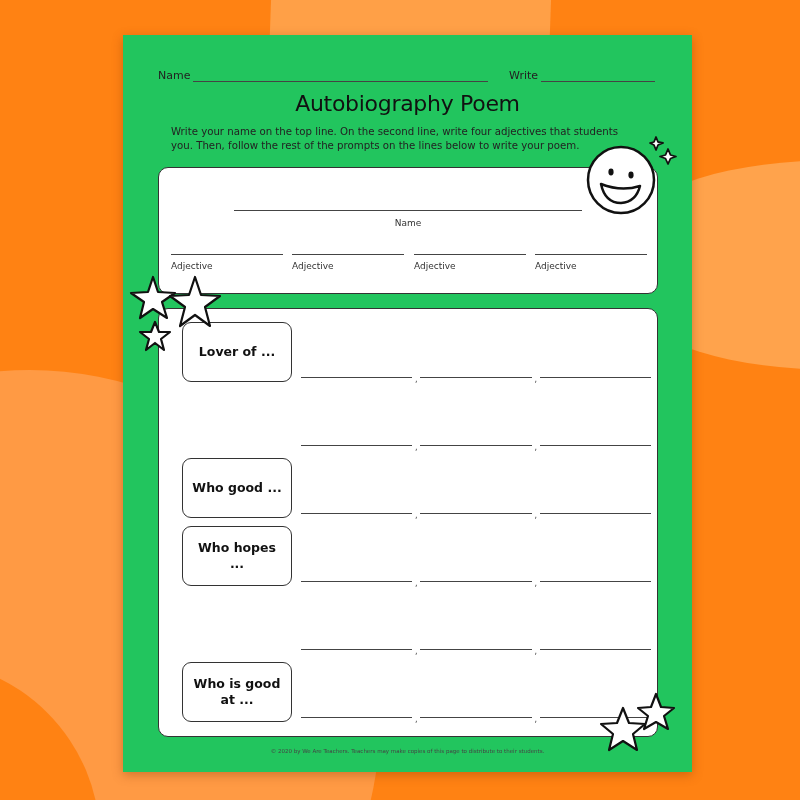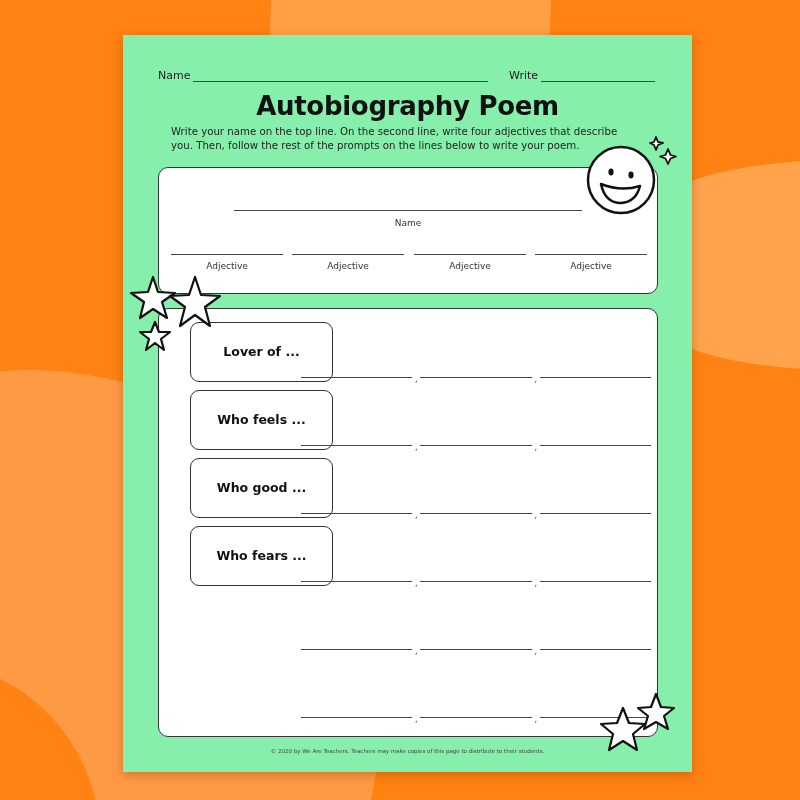--- a/index.html
+++ b/index.html
@@ -7,49 +7,49 @@
   body { font-family: "DejaVu Sans", sans-serif; background: #ff8213; position: relative; }
   .bg { position: absolute; inset: 0; overflow: hidden; }
   .blob { position: absolute; background: #ffa14a; }
   .blob.top { left: 270px; top: -40px; width: 280px; height: 140px; transform: skewX(-2deg); opacity: 0.95; }
   .blob.left { left: -320px; top: 370px; width: 700px; height: 700px; border-radius: 50%; background: #ff9a44; }
   .blob.left-dark { left: -260px; top: 660px; width: 360px; height: 360px; border-radius: 50%; background: #ff8213; }
   .blob.right { left: 640px; top: 160px; width: 400px; height: 210px; border-radius: 50% 0 0 50% / 30% 0 0 30%; background: #ffa34c; }
 
   .page {
     position: absolute; left: 123px; top: 35px; width: 569px; height: 737px;
-    background: #86efac; box-shadow: 0 3px 10px rgba(120,50,0,0.35);
+    background: #22c55e; box-shadow: 0 3px 10px rgba(120,50,0,0.35);
   }
   .topline { position: absolute; top: 34px; font-size: 11px; color: #222; display: flex; align-items: flex-end; }
   .topline .line { border-bottom: 1px solid #444; height: 10px; margin-left: 3px; }
   .name-field { left: 35px; }
   .date-field { left: 386px; }
   .title {
     position: absolute; top: 56px; left: 0; right: 0; text-align: center;
-    font-family: "DejaVu Sans", sans-serif; font-weight: bold; font-size: 26px; color: #111; letter-spacing: -0.3px;
+    font-family: "DejaVu Sans", sans-serif; font-weight: normal; font-size: 22px; color: #111; letter-spacing: -0.3px;
   }
   .instructions {
     position: absolute; top: 90px; left: 48px; width: 470px;
     font-size: 10.2px; line-height: 13.5px; color: #222;
   }
   .box {
     position: absolute; border: 1.5px solid #333; border-radius: 10px; background: #fff;
   }
   .header-box { left: 35px; top: 132px; width: 500px; height: 127px; }
   .prompts-box { left: 35px; top: 273px; width: 500px; height: 429px; }
 
   .name-line { position: absolute; left: 75px; top: 42px; width: 348px; border-bottom: 1.3px solid #444; }
   .name-label { position: absolute; left: 0; right: 0; top: 50px; text-align: center; font-size: 9px; color: #333; }
-  .adj { position: absolute; top: 86px; width: 112px; text-align: center; }
+  .adj { position: absolute; top: 86px; width: 112px; }
   .adj .l { border-bottom: 1.3px solid #444; height: 1px; }
   .adj .lab { font-size: 9px; color: #333; margin-top: 6px; display: block; }
 
   .prompt-row { position: absolute; left: 15px; width: 480px; height: 60px; }
   .pill {
-    position: absolute; left: 16px; top: 0; width: 143px; height: 60px;
+    position: absolute; left: 8px; top: 0; width: 110px; height: 60px;
     border: 1.5px solid #333; border-radius: 9px; background: #fff;
     display: flex; align-items: center; justify-content: center; text-align: center;
     font-weight: bold; font-size: 12.5px; color: #111; line-height: 16px; padding: 0 6px;
   }
   .answers { position: absolute; left: 127px; top: 50px; width: 350px; display: flex; align-items: flex-end; }
   .answers .seg { flex: 1; border-bottom: 1.3px solid #444; height: 1px; }
   .answers .comma { font-size: 8px; color: #444; width: 8px; text-align: center; line-height: 6px; transform: translateY(5px); }
 
   .footer {
     position: absolute; bottom: 18px; left: 0; right: 0; text-align: center; font-size: 5.5px; color: #444;
@@ -71,21 +71,21 @@
   <div class="topline name-field">
     <span>Name</span>
     <span class="line" style="width:295px"></span>
   </div>
   <div class="topline date-field">
     <span>Write</span>
     <span class="line" style="width:114px"></span>
   </div>
 
   <div class="title">Autobiography Poem</div>
-  <div class="instructions">Write your name on the top line. On the second line, write four adjectives that describe you. Then, follow the rest of the prompts on the lines below to write your poem.</div>
+  <div class="instructions">Write your name on the top line. On the second line, write four adjectives that students you. Then, follow the rest of the prompts on the lines below to write your poem.</div>
 
   <div class="box header-box">
     <div class="name-line"></div>
     <div class="name-label">Name</div>
     <div class="adj" style="left:12px">
       <div class="l"></div>
       <span class="lab">Adjective</span>
     </div>
     <div class="adj" style="left:133px">
       <div class="l"></div>
@@ -106,59 +106,59 @@
       <div class="pill">Lover of ...</div>
       <div class="answers">
         <span class="seg"></span>
           <span class="comma">,</span>
         <span class="seg"></span>
           <span class="comma">,</span>
         <span class="seg"></span>
       </div>
     </div>
     <div class="prompt-row" style="top:81px">
-      <div class="pill">Who feels ...</div>
       <div class="answers">
         <span class="seg"></span>
           <span class="comma">,</span>
         <span class="seg"></span>
           <span class="comma">,</span>
         <span class="seg"></span>
       </div>
     </div>
     <div class="prompt-row" style="top:149px">
       <div class="pill">Who good ...</div>
       <div class="answers">
         <span class="seg"></span>
           <span class="comma">,</span>
         <span class="seg"></span>
           <span class="comma">,</span>
         <span class="seg"></span>
       </div>
     </div>
     <div class="prompt-row" style="top:217px">
-      <div class="pill">Who fears ...</div>
+      <div class="pill">Who hopes ...</div>
       <div class="answers">
         <span class="seg"></span>
           <span class="comma">,</span>
         <span class="seg"></span>
           <span class="comma">,</span>
         <span class="seg"></span>
       </div>
     </div>
     <div class="prompt-row" style="top:285px">
       <div class="answers">
         <span class="seg"></span>
           <span class="comma">,</span>
         <span class="seg"></span>
           <span class="comma">,</span>
         <span class="seg"></span>
       </div>
     </div>
     <div class="prompt-row" style="top:353px">
+      <div class="pill">Who is good at ...</div>
       <div class="answers">
         <span class="seg"></span>
           <span class="comma">,</span>
         <span class="seg"></span>
           <span class="comma">,</span>
         <span class="seg"></span>
       </div>
     </div>
   </div>
 

